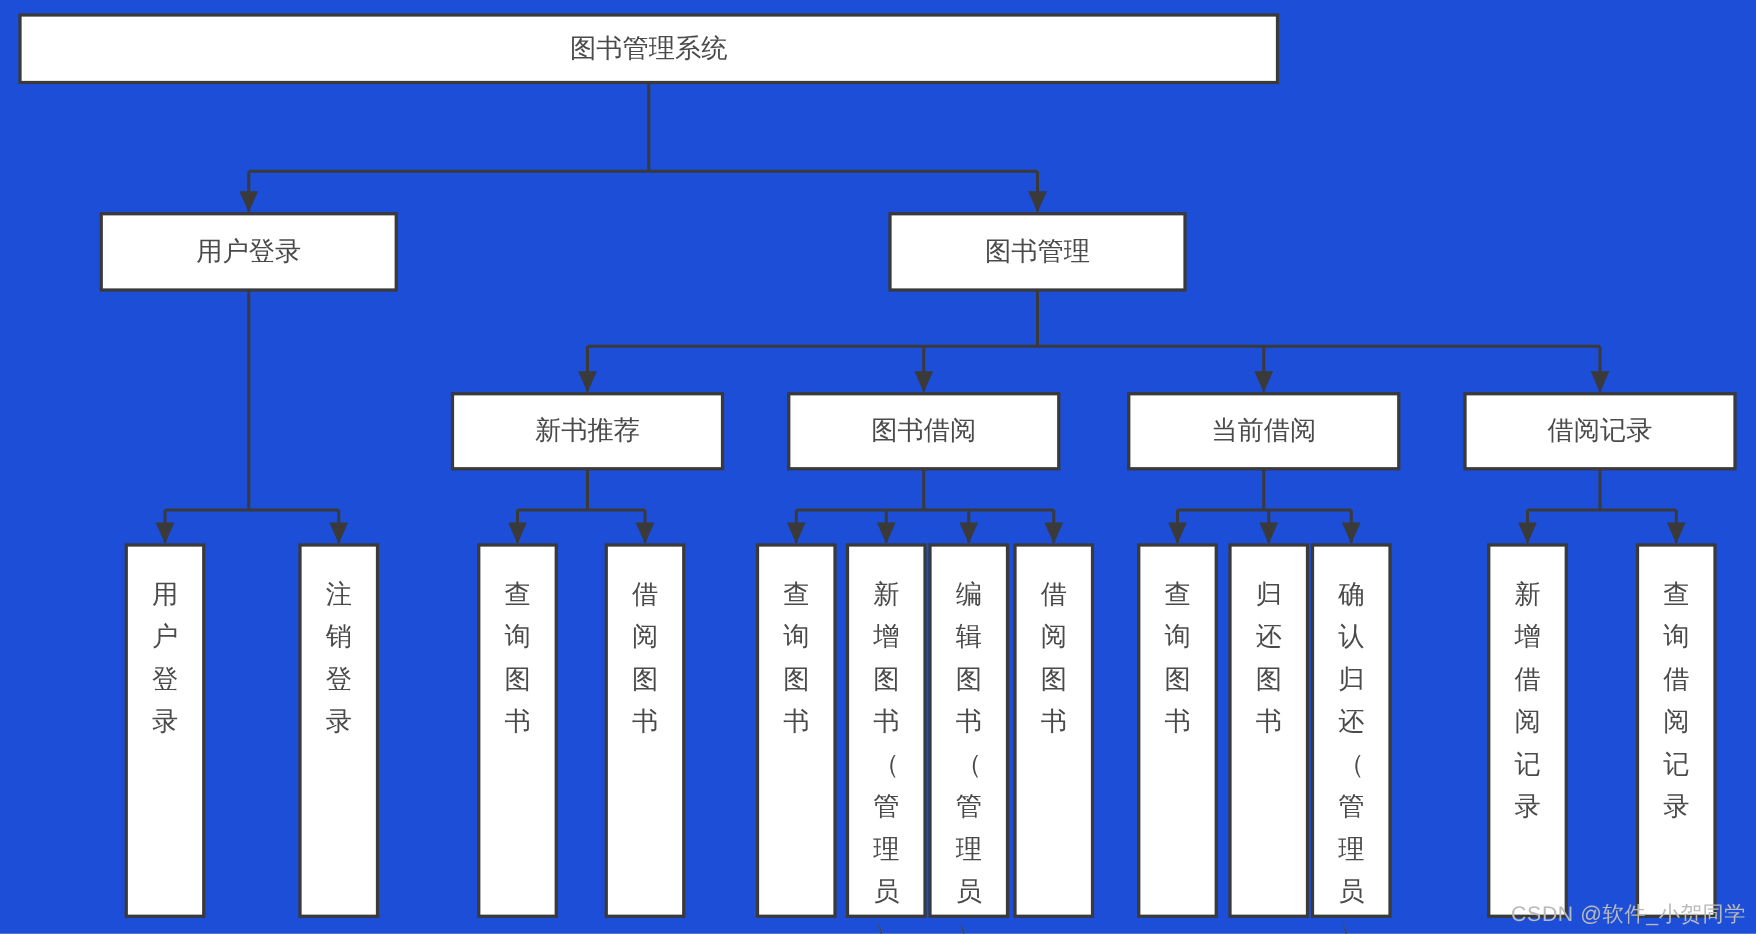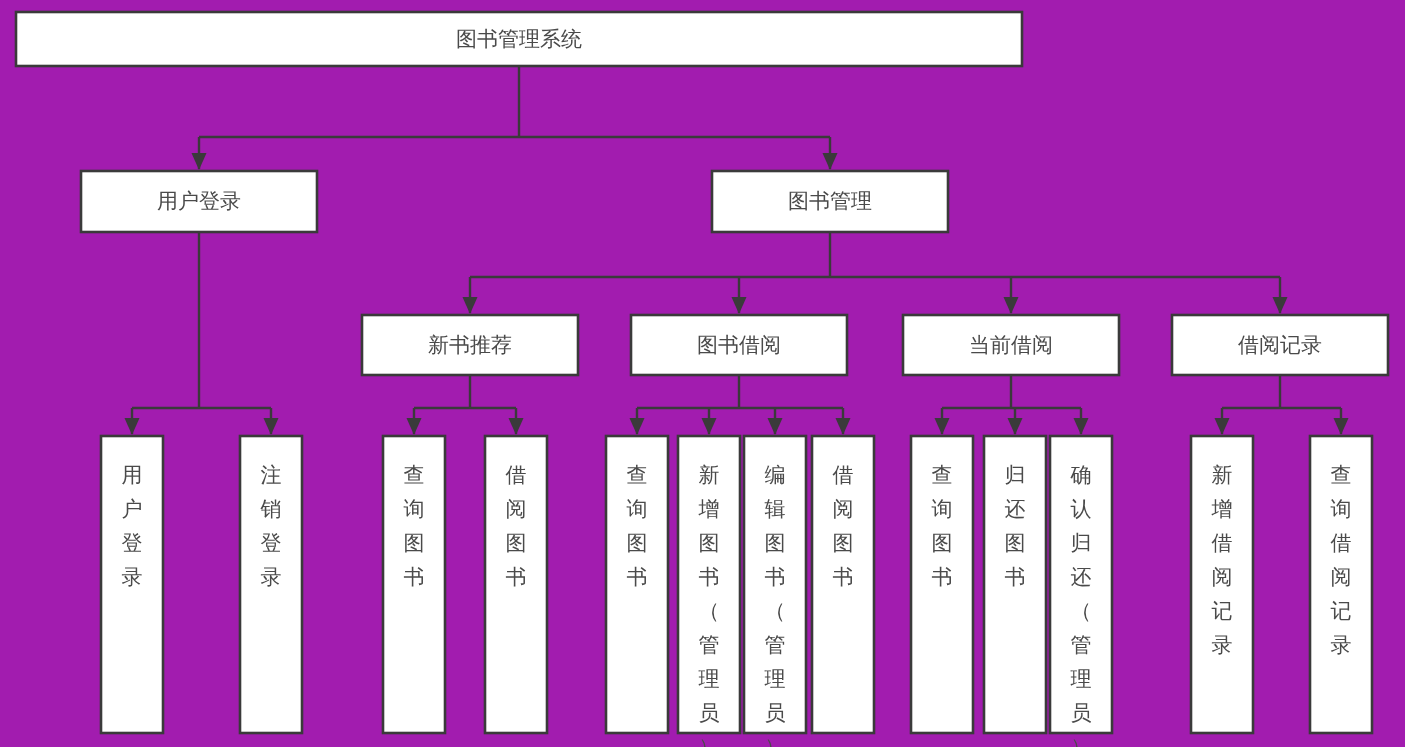--- a/index.html
+++ b/index.html
@@ -10,21 +10,21 @@
   body {
     width: 1405px;
     height: 747px;
     font-family: "Liberation Sans", "DejaVu Sans", sans-serif;
     overflow: hidden;
   }
   #diagram-root {
     position: relative;
     width: 1405px;
     height: 747px;
-    background: #a21caf;
+    background: #1d4ed8;
   }
   svg.flow {
     position: absolute;
     top: 0;
     left: 0;
     width: 1405px;
     height: 747px;
   }
   .node-box {
     fill: #ffffff;
@@ -259,13 +259,14 @@
           <rect x="1310" y="436" width="62" height="297" class="node-box"></rect>
           <text x="1341" y="482" class="node-label-v">查</text>
           <text x="1341" y="516" class="node-label-v">询</text>
           <text x="1341" y="550" class="node-label-v">借</text>
           <text x="1341" y="584" class="node-label-v">阅</text>
           <text x="1341" y="618" class="node-label-v">记</text>
           <text x="1341" y="652" class="node-label-v">录</text>
         </g>
       </g>
   </svg>
+  <div class="watermark">CSDN @软件_小贺同学</div>
 </div>
 
 </body></html>

